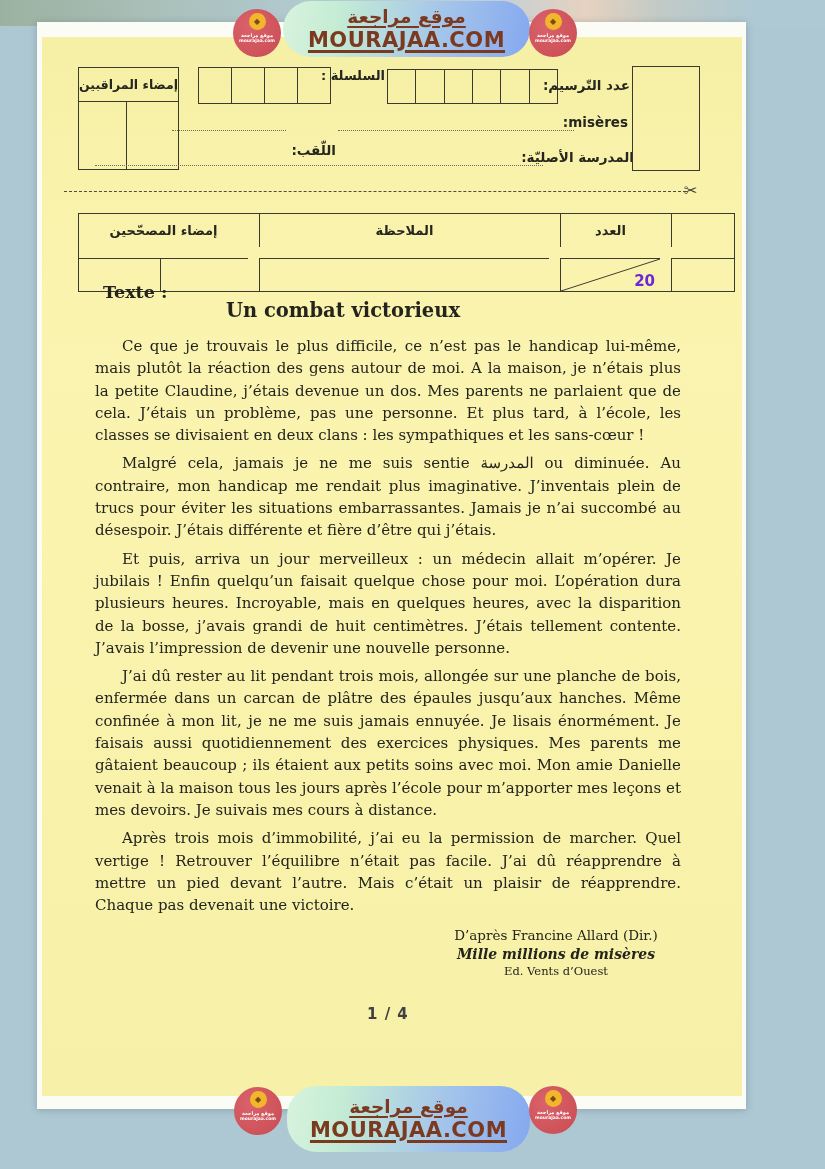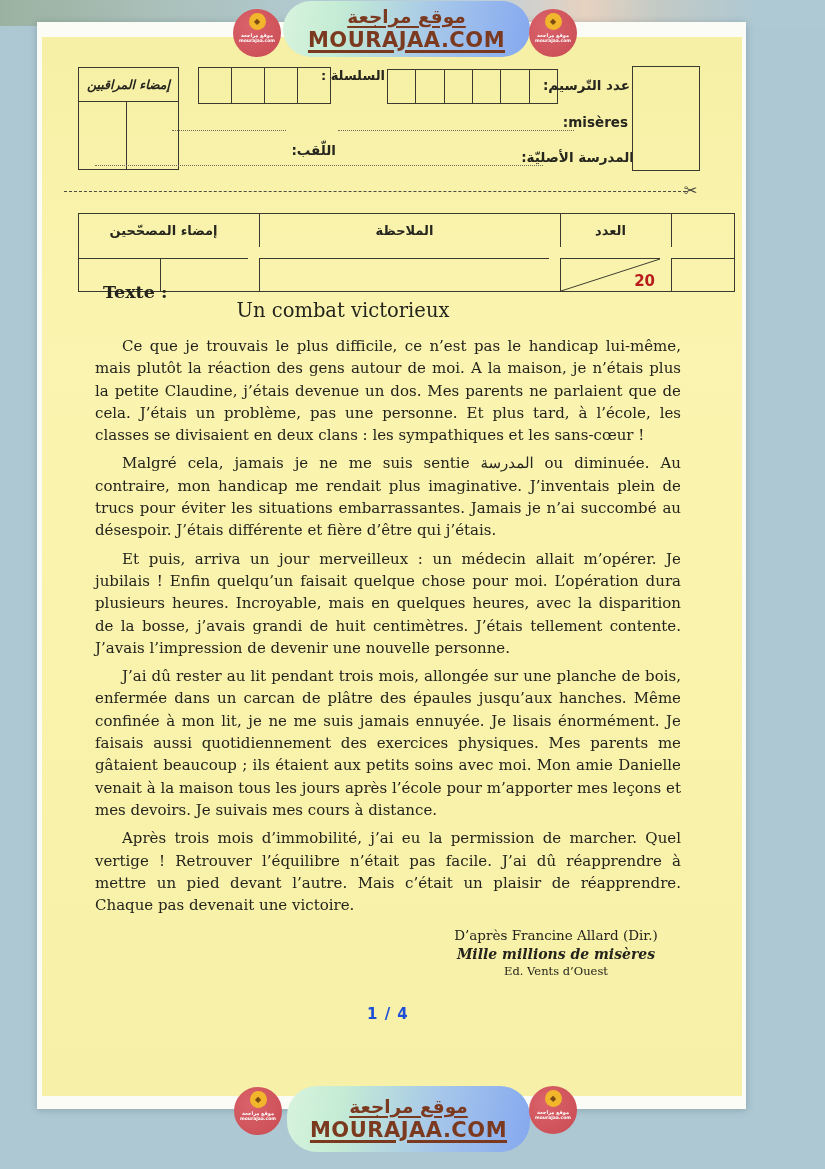--- a/index.html
+++ b/index.html
@@ -13,21 +13,21 @@
 
   
   .paper { position:absolute; left:37px; top:22px; width:709px; height:1087px;
     background:#fcfcf7; box-shadow:0 1px 7px rgba(40,60,75,.25); }
   .yellow { position:absolute; left:42px; top:37px; width:700px; height:1059px;
     background:linear-gradient(180deg,#f6f0a6 0%,#faf4b0 30%,#f8f2ab 70%,#f6f0a8 100%); }
 
   
   .bordered { position:absolute; border:1.6px solid #3a3a2e; }
   .sup-box { left:78px; top:67px; width:101px; height:103px; }
-  .sup-head { height:34px; border-bottom:1.4px solid #3a3a2e; display:flex; align-items:center; justify-content:center;font-style:italic; }
+  .sup-head { height:34px; border-bottom:1.4px solid #3a3a2e; display:flex; align-items:center; justify-content:center; }
   .sup-body { display:flex; height:calc(100% - 34px); }
   .sb-left { width:48.5%; border-right:1.4px solid #3a3a2e; }
   .sb-right { flex:1; }
   .tall-box { left:632px; top:66px; width:68px; height:105px; }
 
   .cellrow { position:absolute; display:flex; border:1.5px solid #3a3a2e; }
   .cellrow .cell { flex:1; border-right:1.3px solid #3a3a2e; }
   .cellrow .cell:last-child { border-right:none; }
   .series-cells { left:198px; top:67px; width:133px; height:37px; }
   .reg-cells { left:387px; top:69px; width:171px; height:35px; }
@@ -47,32 +47,32 @@
     border:1.7px solid #3a3a2e; background:transparent;gap:11px; }
   .gt { position:relative; border-left:1.4px solid #3a3a2e; border-top:1.4px solid #3a3a2e;
     display:flex; align-items:center; justify-content:center; }
   .gt.r1 { border-top:none; }
   .gt.c1 { border-left:none; }
   .gt .arlabel { position:static; }
   .sub-split { display:flex; width:100%; height:100%; }
   .sub-split .ss-a { width:48.5%; border-right:1.4px solid #3a3a2e; }
   .sub-split .ss-b { flex:1; }
   .score-cell svg { position:absolute; inset:0; width:100%; height:100%; }
-  .score-val { position:absolute; right:5px; bottom:1px; font:bold 15px "DejaVu Sans",sans-serif; color:#b91c1c; }
+  .score-val { position:absolute; right:5px; bottom:1px; font:bold 15px "DejaVu Sans",sans-serif; color:#6d28d9; }
 
   
   .docflow { position:absolute; left:95px; top:282px; width:586px; color:#24241d; }
   .texte-label { position:absolute; left:8px; top:0; font-weight:bold; font-size:17.5px; }
-  .doc-title { text-align:center; font-weight:normal; font-size:19.5px; padding-top:17px; margin:0 90px 13px 0; }
+  .doc-title { text-align:center; font-weight:bold; font-size:19.5px; padding-top:17px; margin:0 90px 13px 0; }
   .docflow p { font-size:15px; line-height:22.3px; text-align:justify; text-indent:27px; margin-bottom:6px; }
   .attribution { width:230px; margin:10px 10px 16px auto; text-align:center; line-height:1.35; }
   .attr1 { font-size:13.5px; }
   .attr2 { font-size:14px; font-weight:bold; font-style:italic; }
   .attr3 { font-size:11.5px; }
-  .pagenum { margin:26px 0 0 272px; font:bold 15px "DejaVu Sans",sans-serif; letter-spacing:1px; color:#1d4ed8; }
+  .pagenum { margin:26px 0 0 272px; font:bold 15px "DejaVu Sans",sans-serif; letter-spacing:1px; color:#404040; }
 
   
   .brand-pill { position:absolute; border-radius:30px; display:flex; flex-direction:column;
     align-items:center; justify-content:center; gap:1px;
     background:linear-gradient(100deg,#d8f3de 0%,#c5ecd4 22%,#a5c6ea 62%,#85a8f0 100%); }
   .pill-header { left:283px; top:1px; width:247px; height:56px; }
   .pill-footer { left:287px; top:1086px; width:243px; height:66px; }
   .brand-ar { font:bold 18.5px "DejaVu Sans",sans-serif; color:#7b3a20; direction:rtl;
     text-decoration:underline; text-decoration-thickness:2px; text-underline-offset:3px; }
   .brand-en { font:bold 21px "DejaVu Sans",sans-serif; color:#7b3a20; letter-spacing:.5px;

